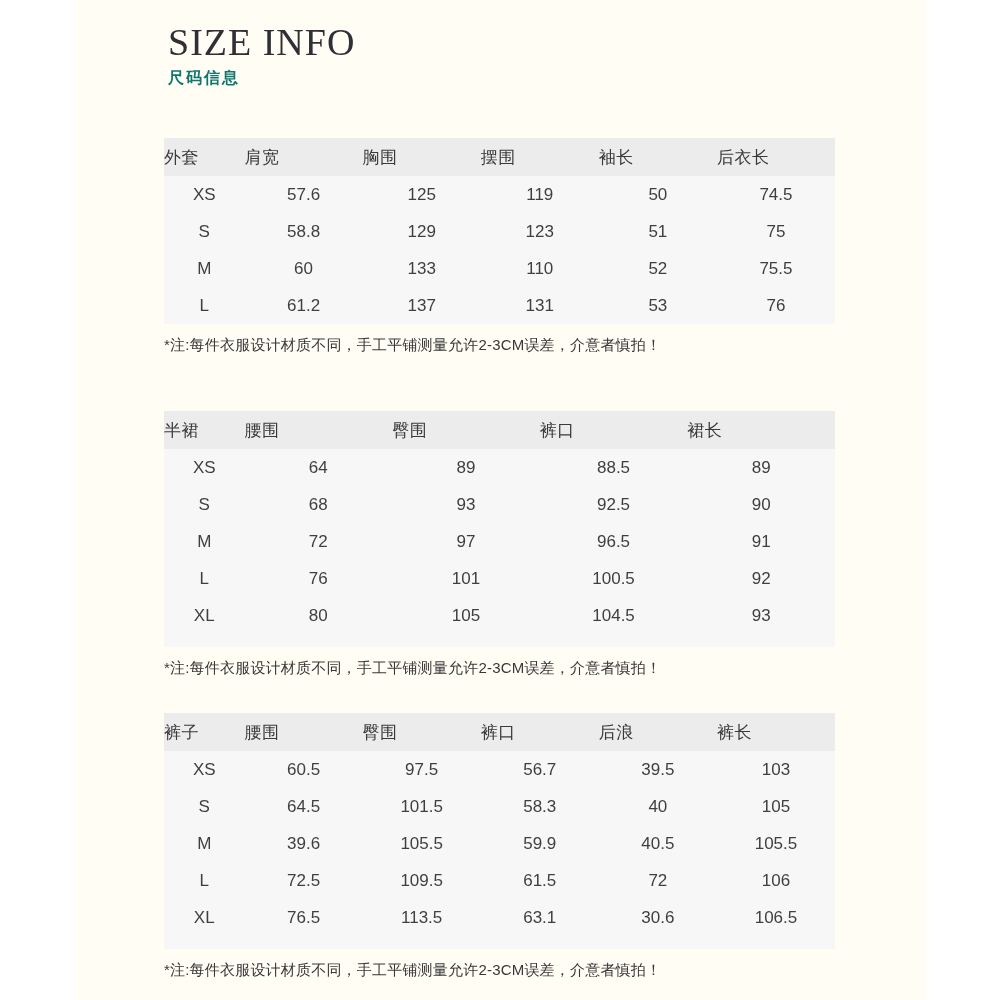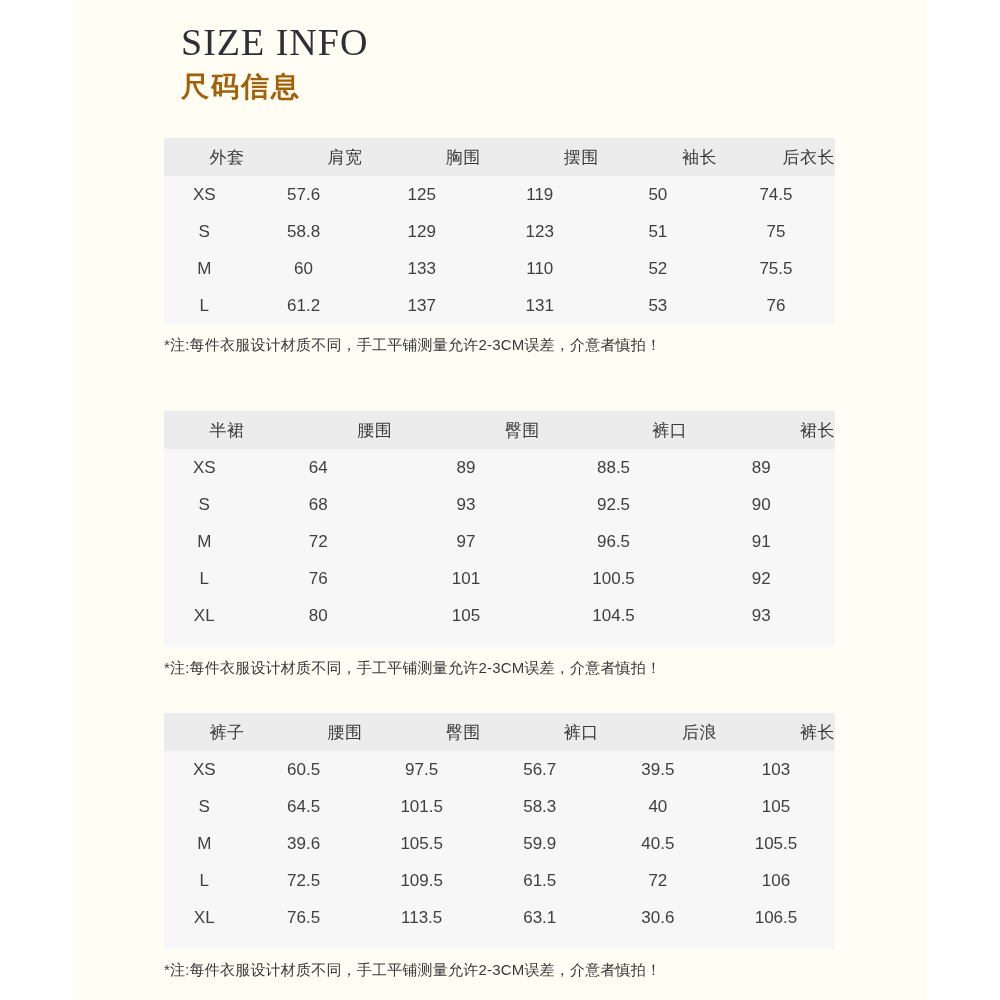--- a/index.html
+++ b/index.html
@@ -20,35 +20,35 @@
     overflow:hidden;
   }
   .panel{
     position:absolute;
     left:76px; top:0;
     width:851px; height:1000px;
     background:var(--panel-bg);
   }
   .header{
     position:absolute;
-    left:168px; top:22px;margin-left:13px;
+    left:168px; top:22px;
   }
   .title{
     font-family:"Liberation Serif","DejaVu Serif",serif;
     font-weight:400;
     font-size:38px;
     letter-spacing:1px;
     color:var(--title-color);
     line-height:1.1;
   }
   .subtitle{
-    font-size:28px;
+    font-size:16px;
     font-weight:700;
     letter-spacing:2px;
-    color:#a16207;
+    color:#0f766e;
     margin-top:4px;
   }
   .size-section{
     position:absolute;
     left:164px;
     width:671px;
   }
   .sec-coat{top:138px;}
   .sec-skirt{top:411px;}
   .sec-pants{top:713px;}
@@ -61,21 +61,21 @@
     border-collapse:collapse;
     table-layout:fixed;
   }
   col.size-col{width:12%;}
   thead th{
     background:var(--head-bg);
     height:38px;
     font-size:17px;
     font-weight:500;
     color:#3a3a3a;
-    text-align:right;
+    text-align:left;
     letter-spacing:0.5px;
   }
   tbody td{
     height:37px;
     font-size:17px;
     font-weight:400;
     color:var(--text-color);
     text-align:center;
   }
   .note{

